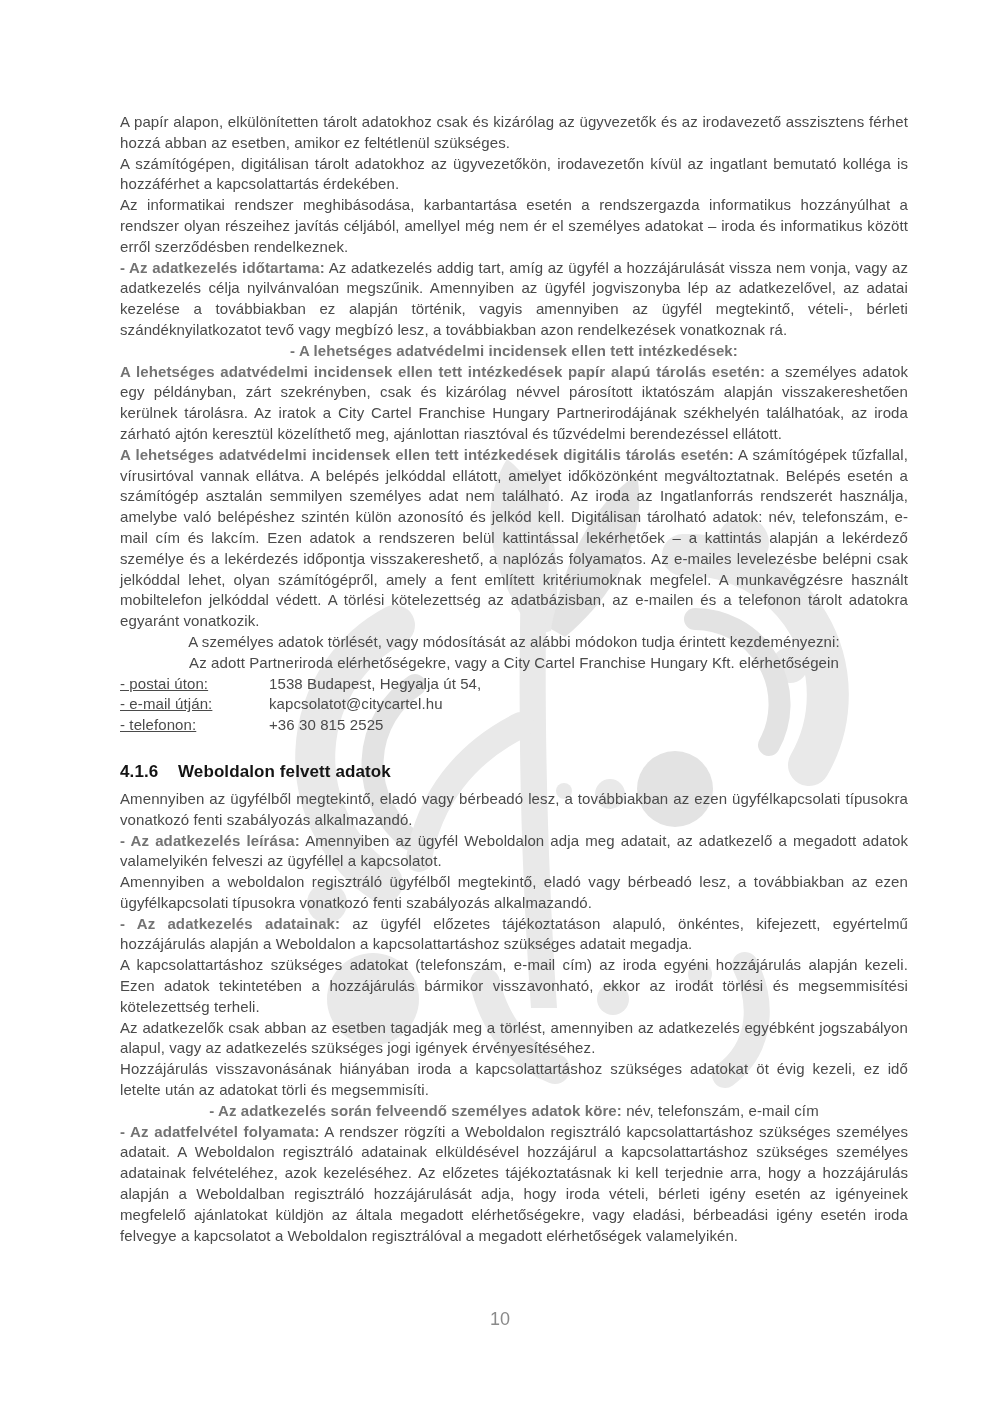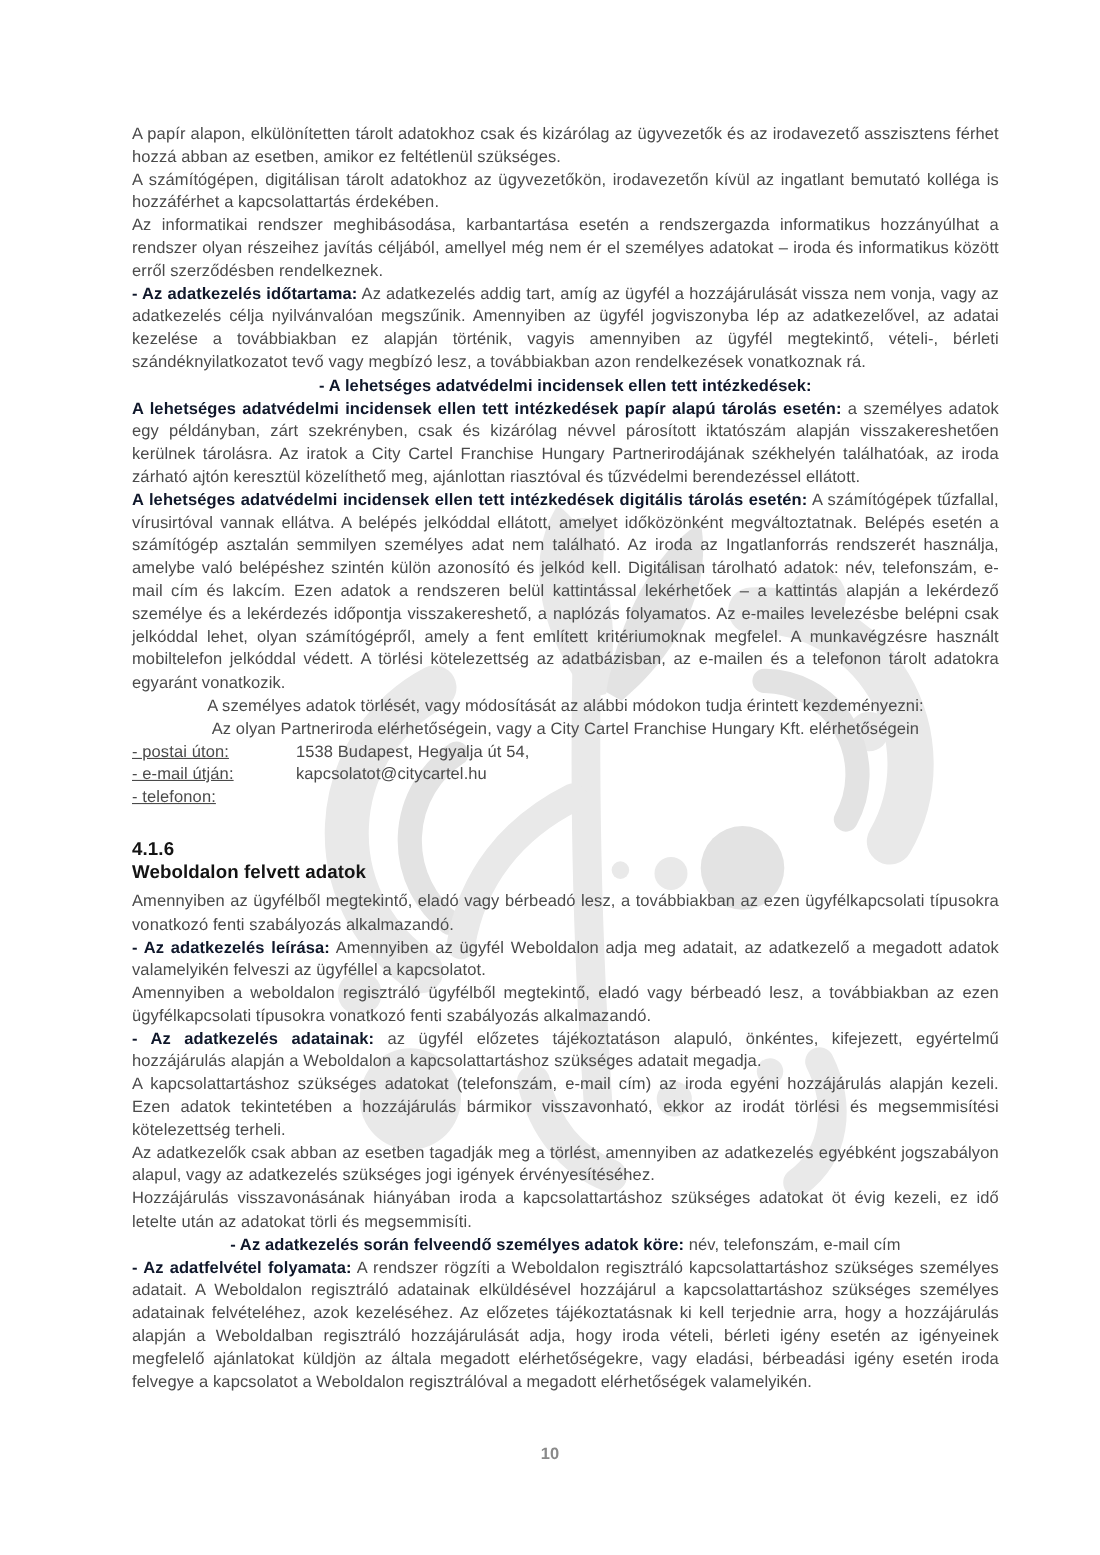--- a/index.html
+++ b/index.html
@@ -29,51 +29,49 @@
   }
   .para {
     margin: 0;
     font-size: 15px;
     line-height: 20.8px;
     color: #4a4a4a;
     text-align: justify;
     letter-spacing: 0.1px;
   }
   .para.left { text-align: center; }
-  .para strong { color: #0f172a; font-weight: 700; }
+  .para strong { color: #737373; font-weight: 700; }
   .contact-row {
     display: flex;
     font-size: 15px;
     line-height: 20.8px;
     color: #4a4a4a;
     letter-spacing: 0.1px;
   }
   .contact-label { width: 149px; flex: none; text-decoration: underline; }
   .contact-value { flex: 1; }
   .section-heading {
     display: flex;
     margin: 25px 0 7px 0;
     font-size: 17px;
     line-height: 21px;
     color: #141414;
     font-weight: 800;
     letter-spacing: 0.1px;
-    flex-direction: column;
   }
   .section-number { width: 58px; flex: none; }
   .page-number {
     position: absolute;
     bottom: 84px;
     left: 0;
     right: 0;
     text-align: center;
-    font-size: 15px;
+    font-size: 18px;
     color: #8a8a8a;
     z-index: 1;
-    font-weight: bold;
   }
 </style>
 </head>
 <body>
 
 <div class="page">
 
   <svg class="watermark" viewBox="0 0 590 680" aria-hidden="true">
     <g fill="#e9e9e9" stroke="none">
 
@@ -109,31 +107,32 @@
 
   <div class="content">
       <p class="para"><span>A papír alapon, elkülönítetten tárolt adatokhoz csak és kizárólag az ügyvezetők és az irodavezető asszisztens férhet hozzá abban az esetben, amikor ez feltétlenül szükséges.</span></p>
       <p class="para"><span>A számítógépen, digitálisan tárolt adatokhoz az ügyvezetőkön, irodavezetőn kívül az ingatlant bemutató kolléga is hozzáférhet a kapcsolattartás érdekében.</span></p>
       <p class="para"><span>Az informatikai rendszer meghibásodása, karbantartása esetén a rendszergazda informatikus hozzányúlhat a rendszer olyan részeihez javítás céljából, amellyel még nem ér el személyes adatokat – iroda és informatikus között erről szerződésben rendelkeznek.</span></p>
       <p class="para"><strong>- Az adatkezelés időtartama:</strong><span> Az adatkezelés addig tart, amíg az ügyfél a hozzájárulását vissza nem vonja, vagy az adatkezelés célja nyilvánvalóan megszűnik. Amennyiben az ügyfél jogviszonyba lép az adatkezelővel, az adatai kezelése a továbbiakban ez alapján történik, vagyis amennyiben az ügyfél megtekintő, vételi-, bérleti szándéknyilatkozatot tevő vagy megbízó lesz, a továbbiakban azon rendelkezések vonatkoznak rá.</span></p>
       <p class="para left"><strong>- A lehetséges adatvédelmi incidensek ellen tett intézkedések:</strong><span></span></p>
       <p class="para"><strong>A lehetséges adatvédelmi incidensek ellen tett intézkedések papír alapú tárolás esetén:</strong><span> a személyes adatok egy példányban, zárt szekrényben, csak és kizárólag névvel párosított iktatószám alapján visszakereshetően kerülnek tárolásra. Az iratok a City Cartel Franchise Hungary Partnerirodájának székhelyén találhatóak, az iroda zárható ajtón keresztül közelíthető meg, ajánlottan riasztóval és tűzvédelmi berendezéssel ellátott.</span></p>
       <p class="para"><strong>A lehetséges adatvédelmi incidensek ellen tett intézkedések digitális tárolás esetén:</strong><span> A számítógépek tűzfallal, vírusirtóval vannak ellátva. A belépés jelkóddal ellátott, amelyet időközönként megváltoztatnak. Belépés esetén a számítógép asztalán semmilyen személyes adat nem található. Az iroda az Ingatlanforrás rendszerét használja, amelybe való belépéshez szintén külön azonosító és jelkód kell. Digitálisan tárolható adatok: név, telefonszám, e-mail cím és lakcím. Ezen adatok a rendszeren belül kattintással lekérhetőek – a kattintás alapján a lekérdező személye és a lekérdezés időpontja visszakereshető, a naplózás folyamatos. Az e-mailes levelezésbe belépni csak jelkóddal lehet, olyan számítógépről, amely a fent említett kritériumoknak megfelel. A munkavégzésre használt mobiltelefon jelkóddal védett. A törlési kötelezettség az adatbázisban, az e-mailen és a telefonon tárolt adatokra egyaránt vonatkozik.</span></p>
       <p class="para left"><span>A személyes adatok törlését, vagy módosítását az alábbi módokon tudja érintett kezdeményezni:</span></p>
-      <p class="para left"><span>Az olyan Partneriroda elérhetőségein, vagy a City Cartel Franchise Hungary Kft. elérhetőségein</span></p>
+      <p class="para left"><span>Az adott Partneriroda elérhetőségekre, vagy a City Cartel Franchise Hungary Kft. elérhetőségein</span></p>
       <div class="contact-row">
         <span class="contact-label">- postai úton:</span>
         <span class="contact-value">1538 Budapest, Hegyalja út 54,</span>
       </div>
       <div class="contact-row">
         <span class="contact-label">- e-mail útján:</span>
         <span class="contact-value">kapcsolatot@citycartel.hu</span>
       </div>
       <div class="contact-row">
         <span class="contact-label">- telefonon:</span>
+        <span class="contact-value">+36 30 815 2525</span>
       </div>
       <h2 class="section-heading">
         <span class="section-number">4.1.6</span>
         <span class="section-title">Weboldalon felvett adatok</span>
       </h2>
       <p class="para"><span>Amennyiben az ügyfélből megtekintő, eladó vagy bérbeadó lesz, a továbbiakban az ezen ügyfélkapcsolati típusokra vonatkozó fenti szabályozás alkalmazandó.</span></p>
       <p class="para"><strong>- Az adatkezelés leírása:</strong><span> Amennyiben az ügyfél Weboldalon adja meg adatait, az adatkezelő a megadott adatok valamelyikén felveszi az ügyféllel a kapcsolatot.</span></p>
       <p class="para"><span>Amennyiben a weboldalon regisztráló ügyfélből megtekintő, eladó vagy bérbeadó lesz, a továbbiakban az ezen ügyfélkapcsolati típusokra vonatkozó fenti szabályozás alkalmazandó.</span></p>
       <p class="para"><strong>- Az adatkezelés adatainak:</strong><span> az ügyfél előzetes tájékoztatáson alapuló, önkéntes, kifejezett, egyértelmű hozzájárulás alapján a Weboldalon a kapcsolattartáshoz szükséges adatait megadja.</span></p>
       <p class="para"><span>A kapcsolattartáshoz szükséges adatokat (telefonszám, e-mail cím) az iroda egyéni hozzájárulás alapján kezeli. Ezen adatok tekintetében a hozzájárulás bármikor visszavonható, ekkor az irodát törlési és megsemmisítési kötelezettség terheli.</span></p>

